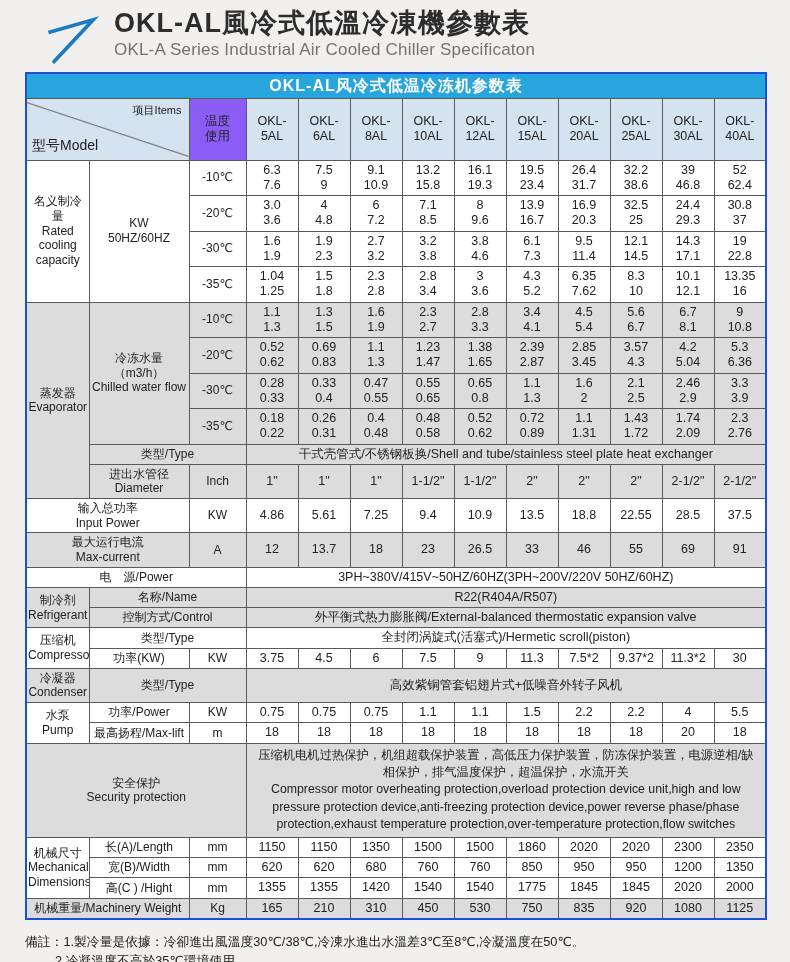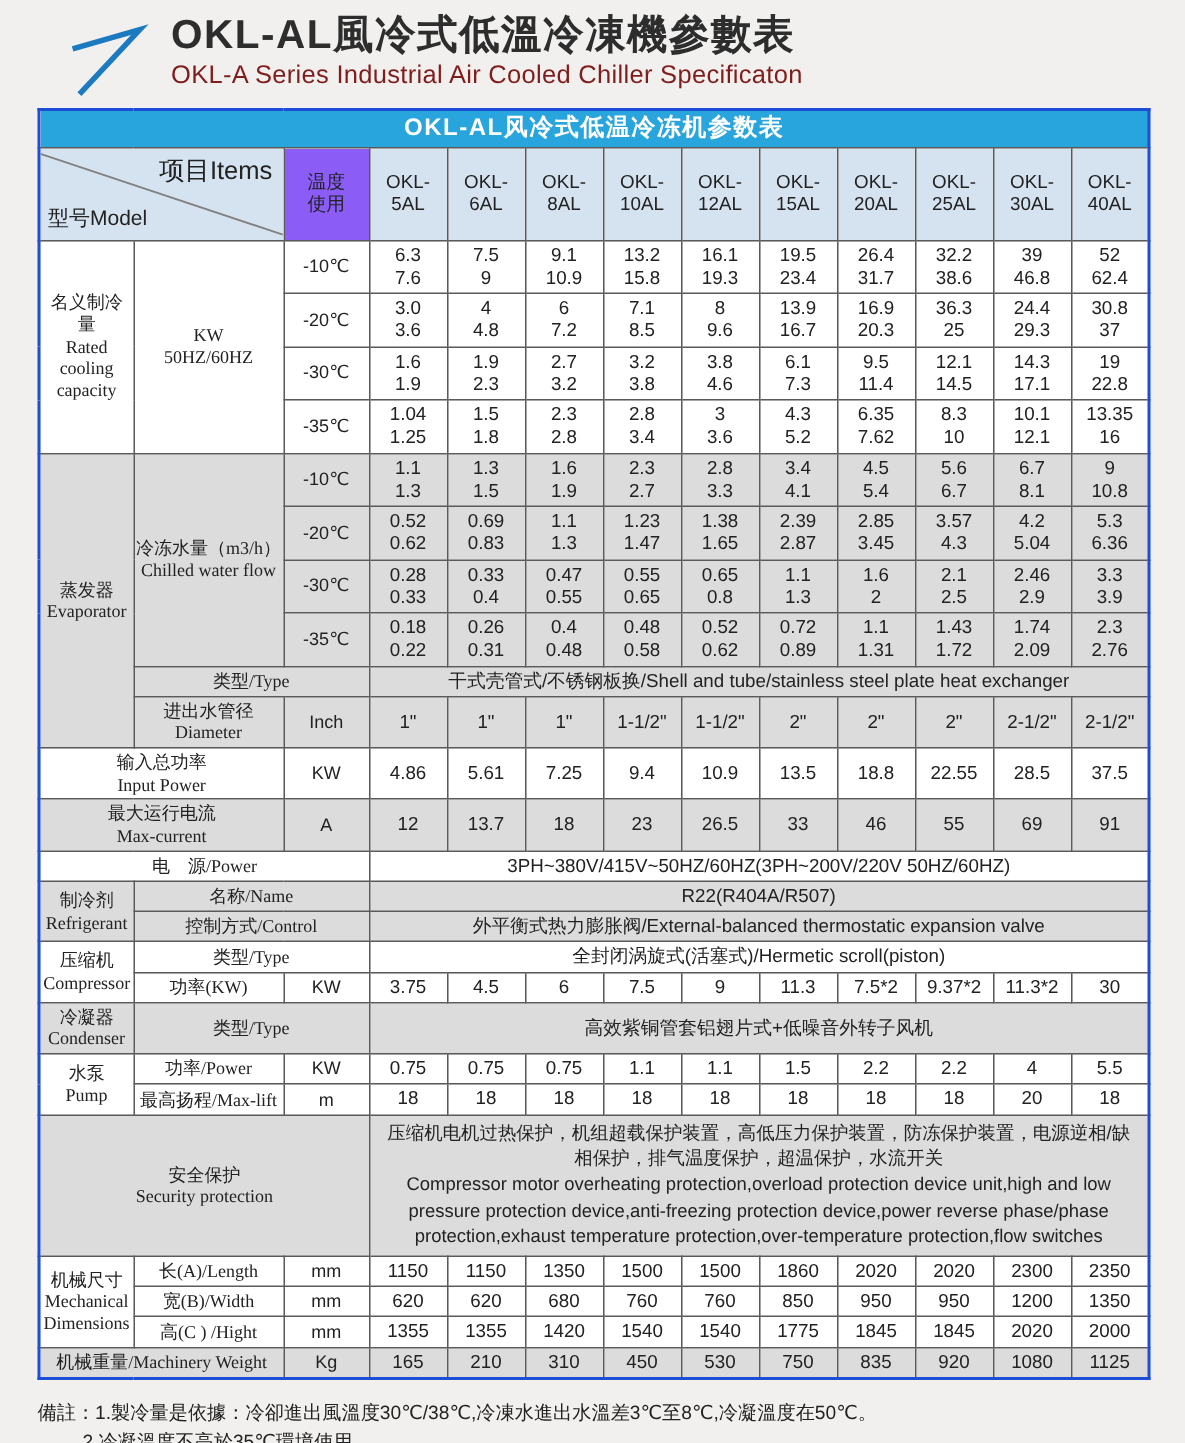--- a/index.html
+++ b/index.html
@@ -14,21 +14,21 @@
     display:flex;align-items:flex-start;
     padding:8px 0 4px 42px;
   }
   .logo{width:64px;height:58px;flex:0 0 64px;margin-top:2px;}
   .titles{margin-left:8px;}
   .title-zh{
     font-size:27px;font-weight:600;color:#2d2d2d;
     letter-spacing:1px;line-height:1.15;margin:0;
   }
   .title-en{
-    font-size:17px;color:#7f1d1d;margin-top:1px;letter-spacing:0.2px;
+    font-size:17px;color:#737373;margin-top:1px;letter-spacing:0.2px;
   }
   .table-wrap{margin-left:25px;width:740px;}
   table{
     border-collapse:collapse;table-layout:fixed;width:740px;
     border:2px solid #1d4ed8;
   }
   td{
     border:1px solid #5a5a5a;
     text-align:center;vertical-align:middle;
     white-space:pre-line;
@@ -37,22 +37,22 @@
     overflow:hidden;
   }
   td.ttl{
     color:#ffffff;font-size:16px;font-weight:600;
     letter-spacing:1px;padding:2px 0;
   }
   tr.hdr td{font-size:12.5px;height:32px;}
   td.diag{position:relative;padding:0;}
   td.diag svg{position:absolute;left:0;top:0;width:100%;height:100%;}
   td.diag .corner-model{position:absolute;left:5px;bottom:5px;font-size:14px;}
-  td.diag .corner-items{position:absolute;right:7px;top:5px;font-size:17px;}
-  td.lbl{font-size:12px;font-family:Liberation Serif, serif;}
+  td.diag .corner-items{position:absolute;right:7px;top:5px;font-size:11px;}
+  td.lbl{font-size:12px;}
   td.u{font-size:12px;}
   td.v{font-size:12.5px;}
   td.long{
     text-align:center;padding:3px 8px;font-size:12.3px;line-height:1.42;
   }
   .g{background:#dcdcdc;}
   .w{background:#ffffff;}
   .notes{
     margin:12px 0 0 25px;width:742px;
     font-size:12.8px;line-height:1.5;color:#222;
@@ -163,21 +163,21 @@
           <td class="v w">6
 7.2</td>
           <td class="v w">7.1
 8.5</td>
           <td class="v w">8
 9.6</td>
           <td class="v w">13.9
 16.7</td>
           <td class="v w">16.9
 20.3</td>
-          <td class="v w">36.3
+          <td class="v w">32.5
 25</td>
           <td class="v w">24.4
 29.3</td>
           <td class="v w">30.8
 37</td>
         </tr>
         <tr>
           <td class="u w">-30℃</td>
           <td class="v w">1.6
 1.9</td>

